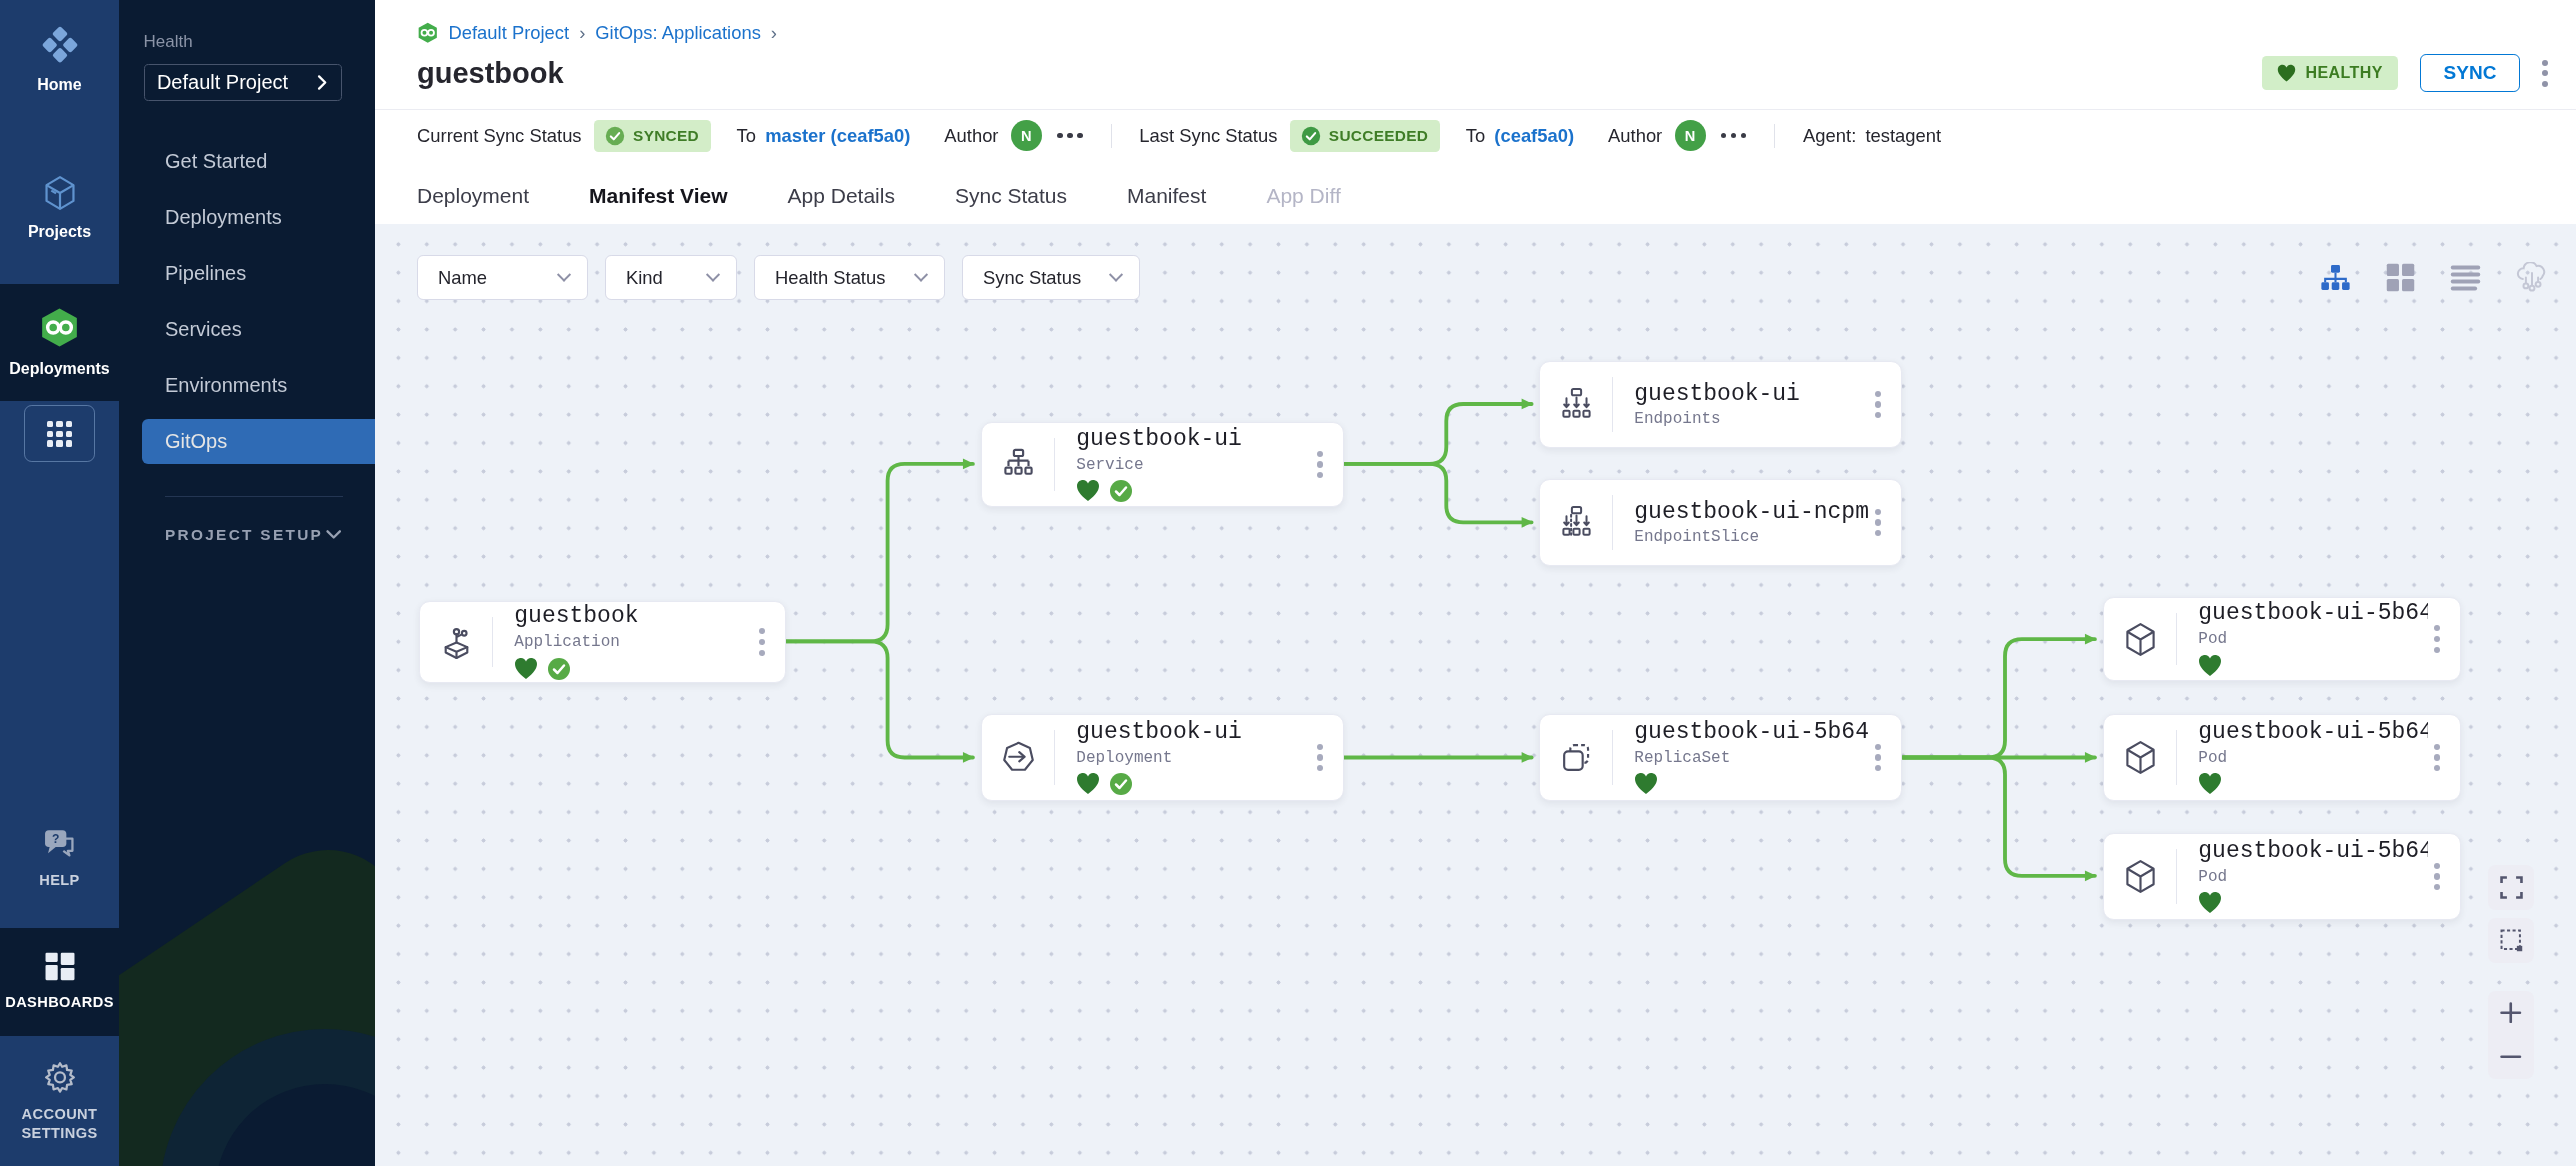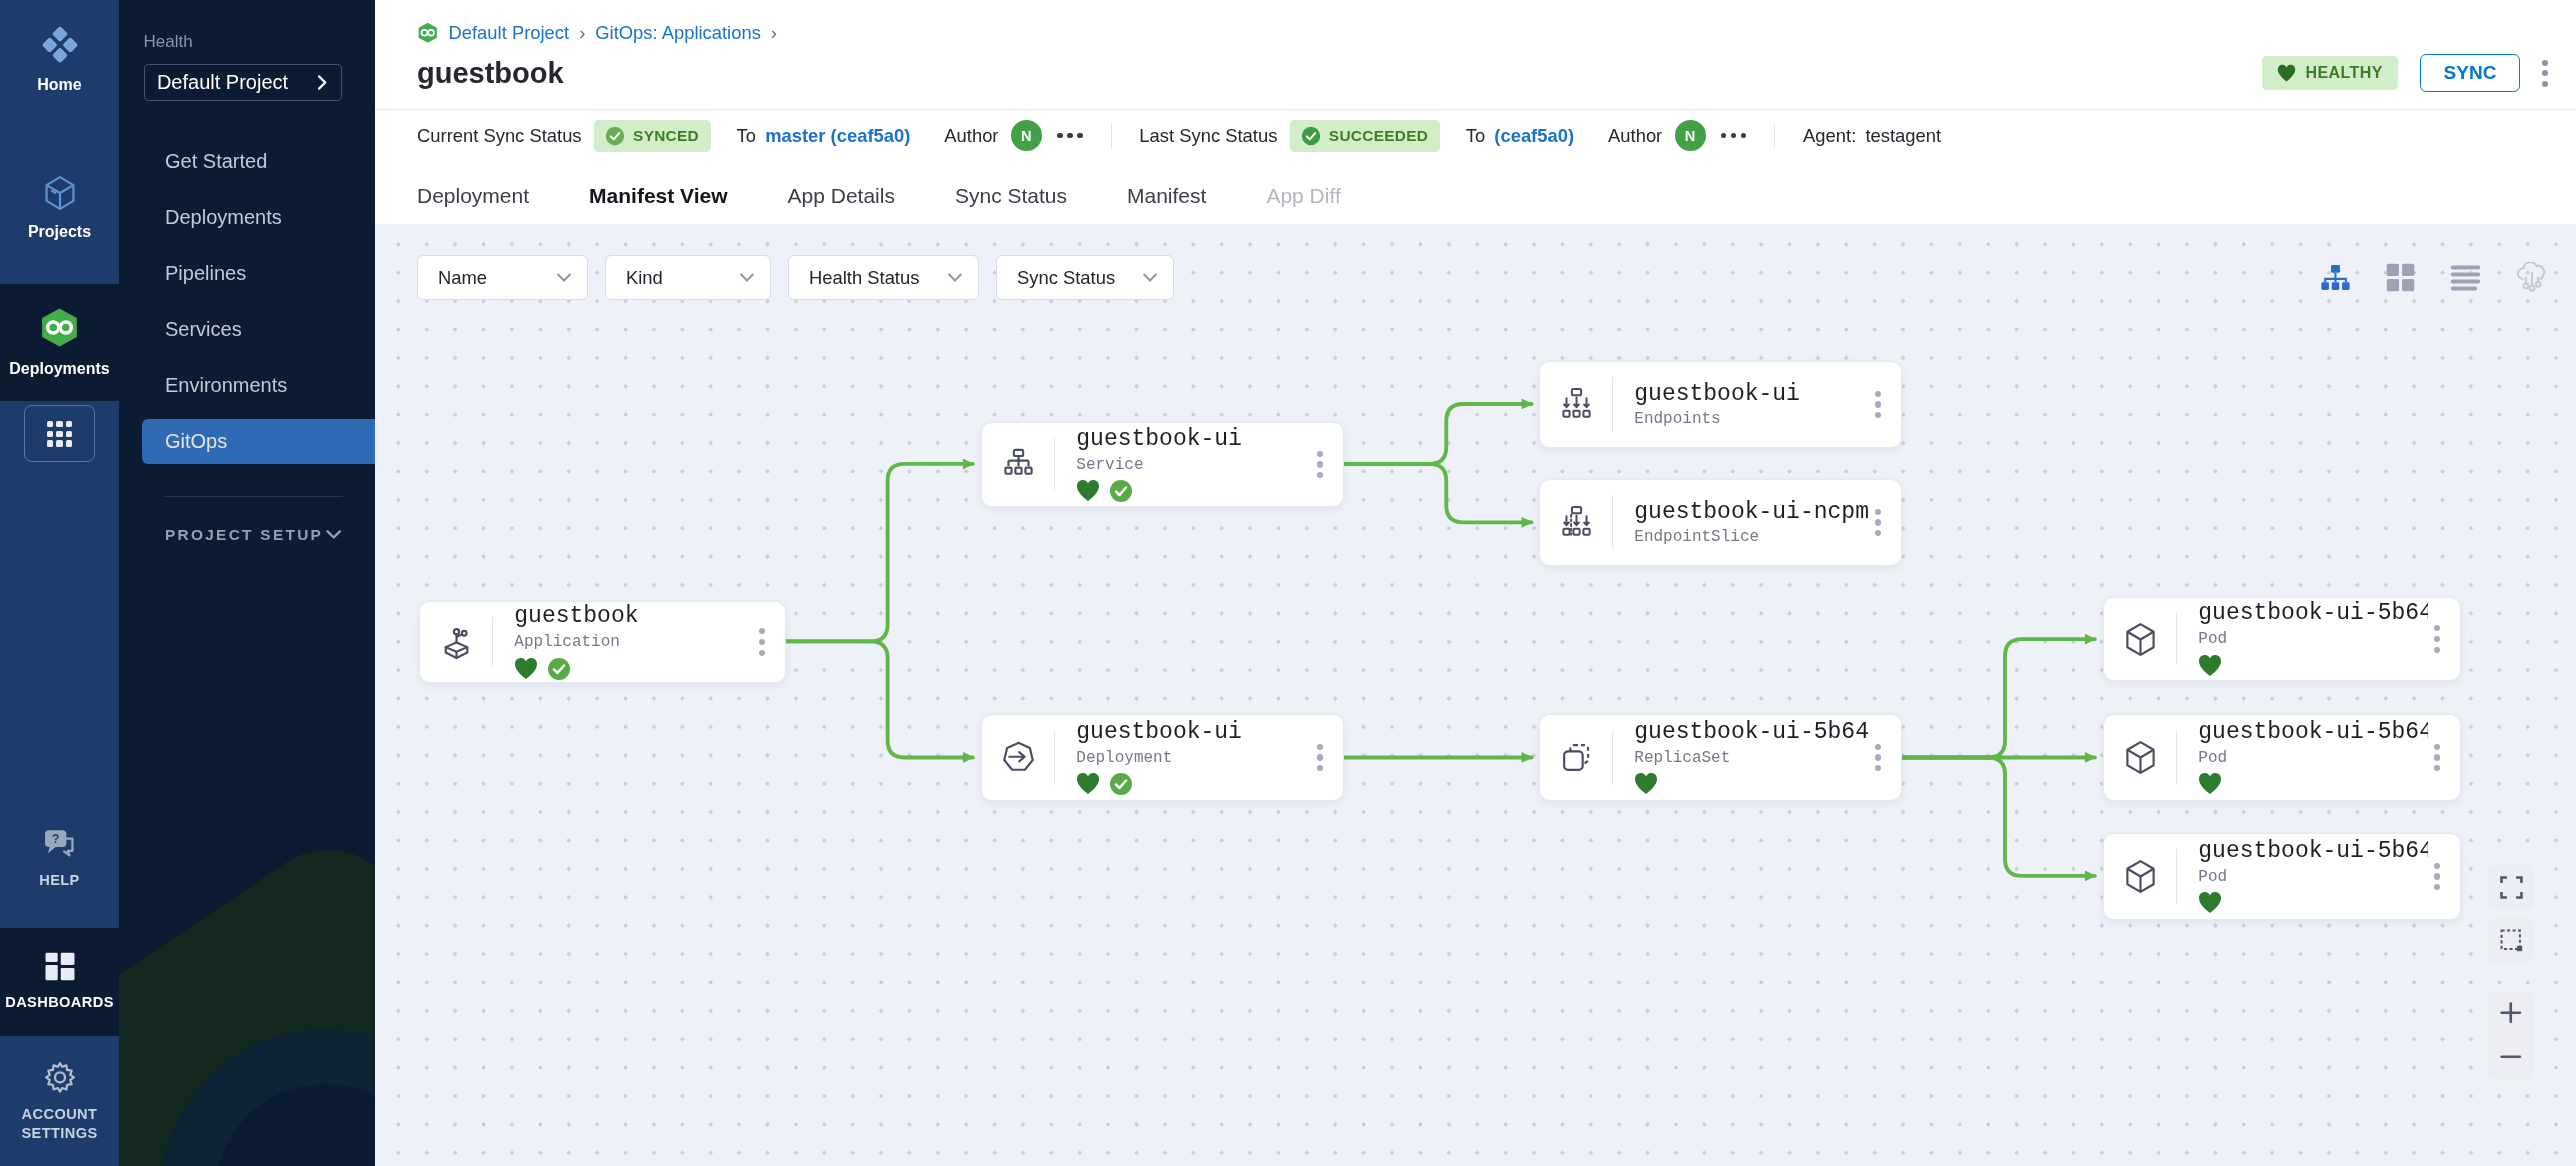--- a/index.html
+++ b/index.html
@@ -391,21 +391,21 @@
       <div class="tab disabled">App Diff</div>
     </div>
 
     <div class="canvas">
 
       <div class="filters">
         <div class="filter" style="width:171px">
           <span>Name</span>
             <i class="chev-down"></i>
         </div>
-        <div class="filter" style="width:166px">
+        <div class="filter" style="width:132px">
           <span>Kind</span>
             <i class="chev-down"></i>
         </div>
         <div class="filter" style="width:191px">
           <span>Health Status</span>
             <i class="chev-down"></i>
         </div>
         <div class="filter" style="width:178px">
           <span>Sync Status</span>
             <i class="chev-down"></i>

